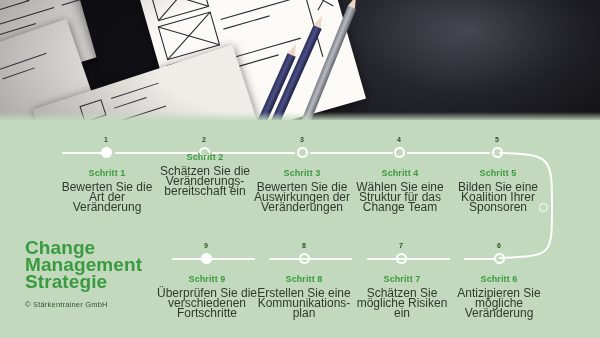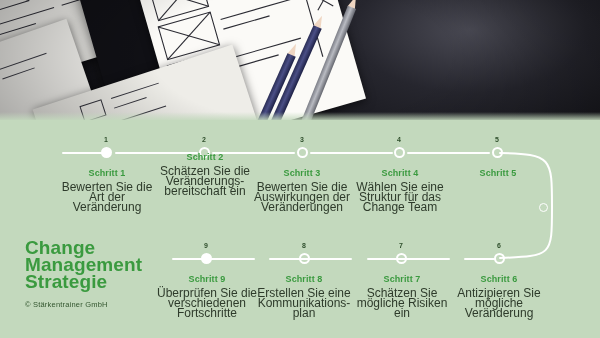--- a/index.html
+++ b/index.html
@@ -230,20 +230,21 @@
   <div class="step" style="left:250px;top:168px;">
     <div class="lbl">Schritt 3</div>
     <div class="desc">Bewerten Sie die Auswirkungen der Veränderungen</div>
   </div>
   <div class="step" style="left:348px;top:168px;">
     <div class="lbl">Schritt 4</div>
     <div class="desc">Wählen Sie eine Struktur für das Change Team</div>
   </div>
   <div class="step" style="left:446px;top:168px;">
     <div class="lbl">Schritt 5</div>
+    <div class="desc">Bilden Sie eine Koalition Ihrer Sponsoren</div>
   </div>
 
   <div class="step" style="left:155px;top:274px;">
     <div class="lbl">Schritt 9</div>
     <div class="desc">Überprüfen Sie die verschiedenen Fortschritte</div>
   </div>
   <div class="step" style="left:252px;top:274px;">
     <div class="lbl">Schritt 8</div>
     <div class="desc">Erstellen Sie eine Kommunikations-plan</div>
   </div>

